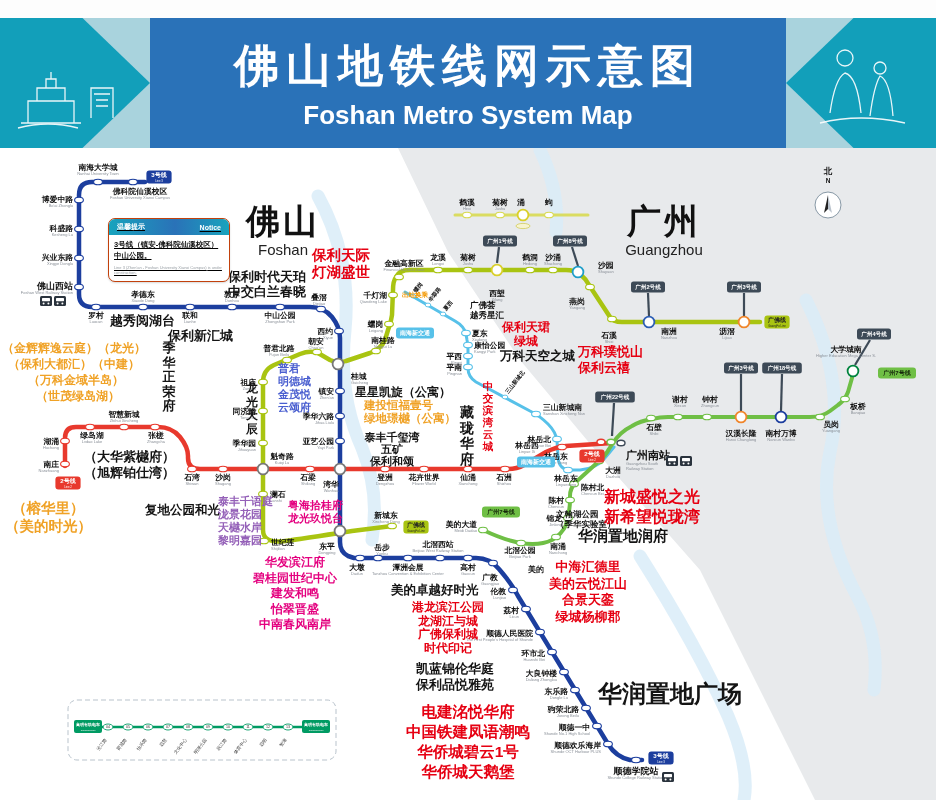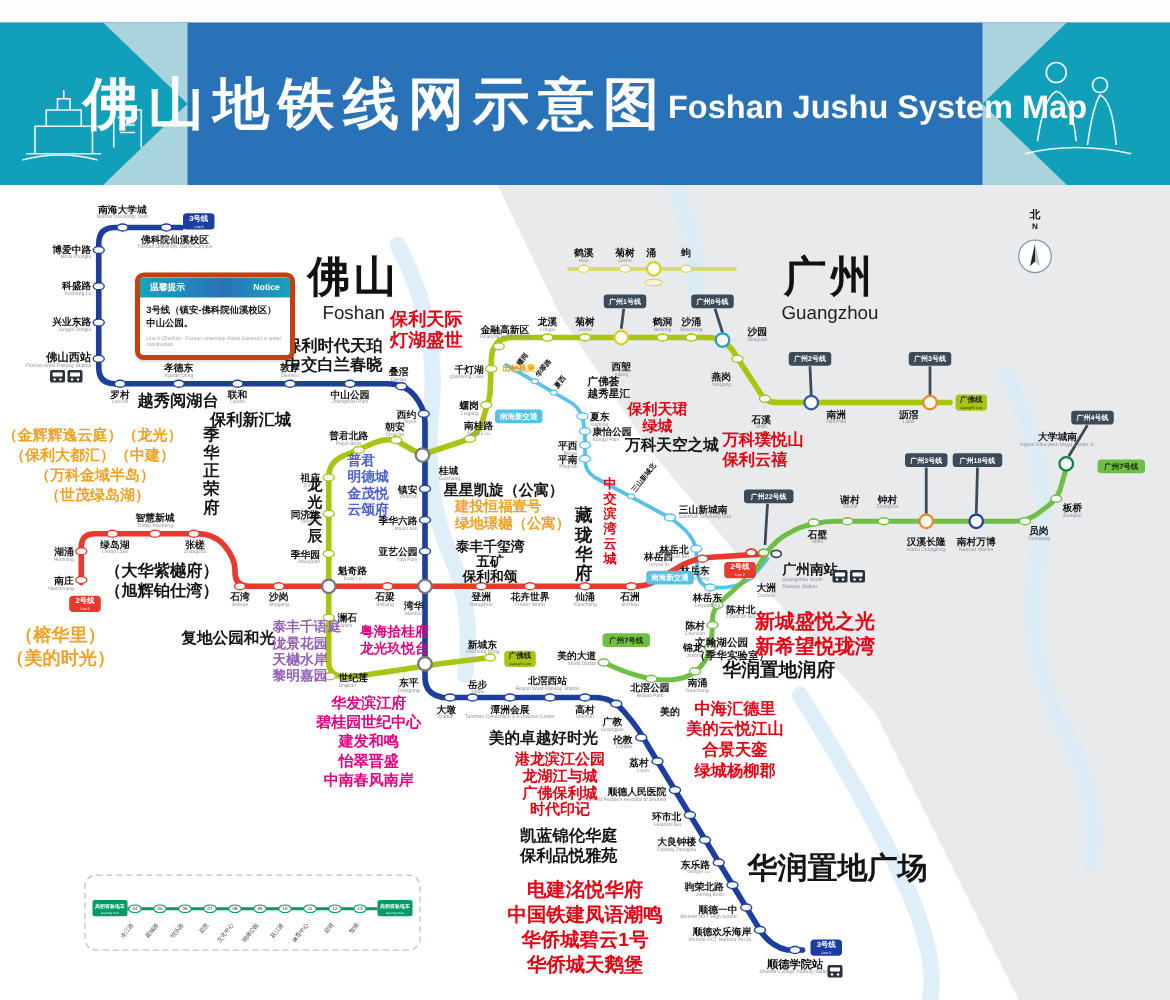--- a/index.html
+++ b/index.html
@@ -9,27 +9,27 @@
   .banner{position:absolute;left:0;top:18px;width:936px;height:130px;background:#2a72b8;overflow:hidden;}
   .side{position:absolute;top:0;height:100%;width:150px;background:#a9d3dd;}
   .side.left{left:0;}
   .side.right{right:0;}
   .side .arrow{position:absolute;left:0;top:0;width:100%;height:100%;background:#129fba;}
   .side.left .arrow{clip-path:polygon(0 0,55% 0,100% 50%,55% 100%,0 100%);}
   .side.right .arrow{clip-path:polygon(100% 0,45% 0,0 50%,45% 100%,100% 100%);}
   .side svg{position:absolute;top:10px;}
   .side.left svg{left:6px;}
   .side.right svg{right:6px;}
-  .titles{position:absolute;left:150px;right:150px;top:0;height:100%;display:flex;flex-direction:row;
+  .titles{position:absolute;left:150px;right:150px;top:0;height:100%;display:flex;flex-direction:column;
           align-items:center;justify-content:center;color:#fff;}
   .t-zh{font-size:45px;font-weight:bold;letter-spacing:7px;white-space:nowrap;}
   .t-en{font-size:26px;font-weight:bold;margin-top:4px;white-space:nowrap;}
   #metro-svg{position:absolute;left:0;top:148px;}
-  .notice{position:absolute;left:108px;top:218px;width:120px;border:4px solid #c2410c;border-radius:7px;
-          background:#fff;overflow:hidden;z-index:5;box-shadow:0 1px 2px rgba(0,0,0,.15);}
+  .notice{position:absolute;left:108px;top:218px;width:120px;border:1px solid #c2410c;border-radius:7px;
+          background:#fff;overflow:hidden;z-index:5;box-shadow:0 1px 2px rgba(0,0,0,.15);text-decoration:underline;}
   .notice-head{background:linear-gradient(90deg,#18a3bd,#2a72b8 55%,#18a3bd);color:#fff;font-size:7px;
           font-weight:bold;padding:3px 8px;display:flex;justify-content:space-between;align-items:center;}
   .notice-body{padding:4px 5px 5px 5px;}
   .nb-zh{font-size:7.5px;font-weight:bold;color:#111;line-height:1.5;}
   .nb-en{font-size:4px;color:#9aa0a6;margin-top:3px;line-height:1.4;}
 </style>
 </head>
 <body>
 
 <div class="stage">
@@ -53,21 +53,21 @@
           <circle cx="55" cy="30" r="8"></circle>
           <path d="M40 85 q5 -35 15 -40 q12 3 16 40"></path>
           <circle cx="90" cy="40" r="6"></circle>
           <path d="M80 88 q4 -30 10 -40 q10 4 13 40"></path>
           <path d="M30 95 q40 -10 85 0"></path>
         </g>
       </svg>
     </div>
     <div class="titles">
       <div class="t-zh">佛山地铁线网示意图</div>
-      <div class="t-en">Foshan Jushu System Map</div>
+      <div class="t-en">Foshan Metro System Map</div>
     </div>
   </div>
 
   <svg id="metro-svg" width="936" height="652" viewBox="0 148 936 652">
       <polygon points="398,148 936,148 936,800 815,800 700,570 612,470 520,360 448,252" fill="#e8eaec"></polygon>
       <path d="M318 196 Q352 258 345 330 Q338 395 362 448 Q380 492 372 540" stroke="#d9ecf8" stroke-width="13" fill="none" stroke-linecap="round" opacity="0.85"></path>
       <path d="M806 300 Q846 380 830 452 Q816 520 858 598 Q880 640 874 690" stroke="#d9ecf8" stroke-width="13" fill="none" stroke-linecap="round" opacity="0.85"></path>
       <path d="M640 556 Q698 648 728 716 Q750 768 744 800" stroke="#d9ecf8" stroke-width="13" fill="none" stroke-linecap="round" opacity="0.85"></path>
       <path d="M540 150 Q560 192 556 232" stroke="#d9ecf8" stroke-width="13" fill="none" stroke-linecap="round" opacity="0.85"></path>
       <path d="M455 215 L588 215" stroke="#d8da52" stroke-width="3" fill="none" stroke-linejoin="round" stroke-linecap="round" opacity="0.9"></path>

